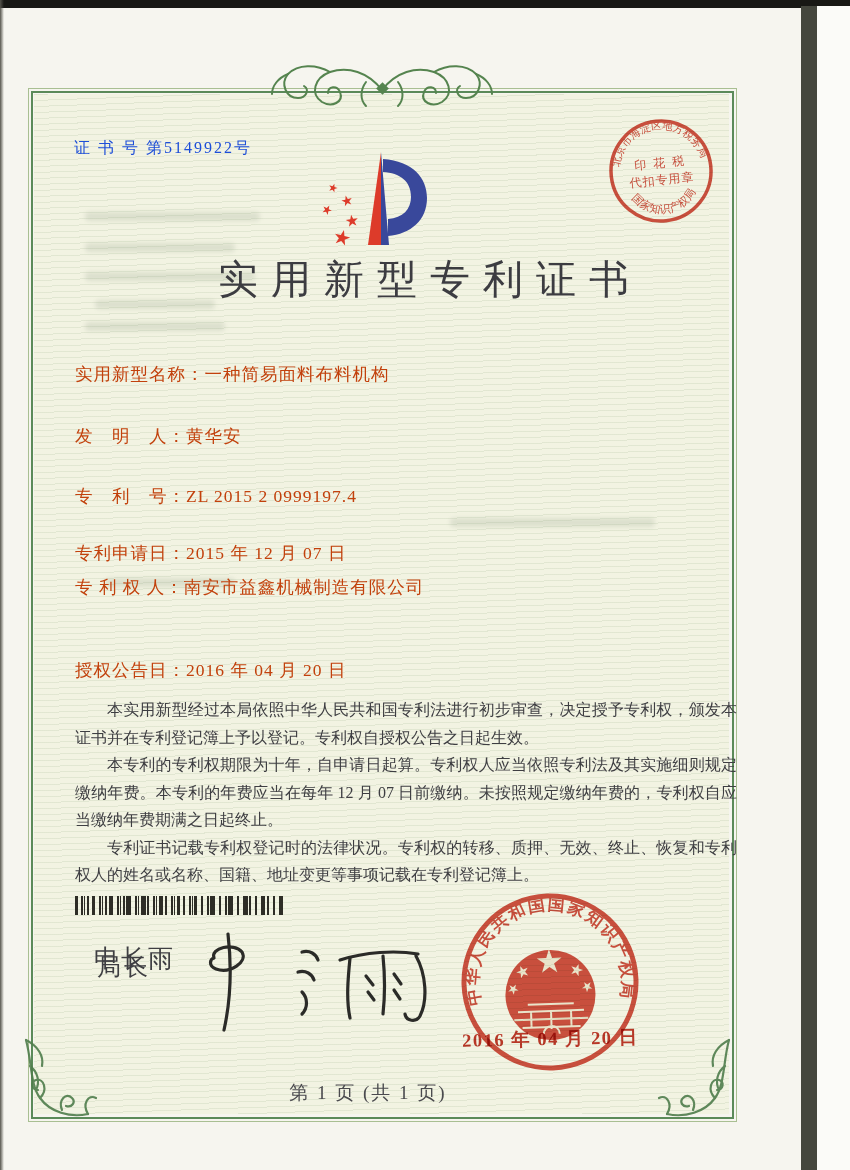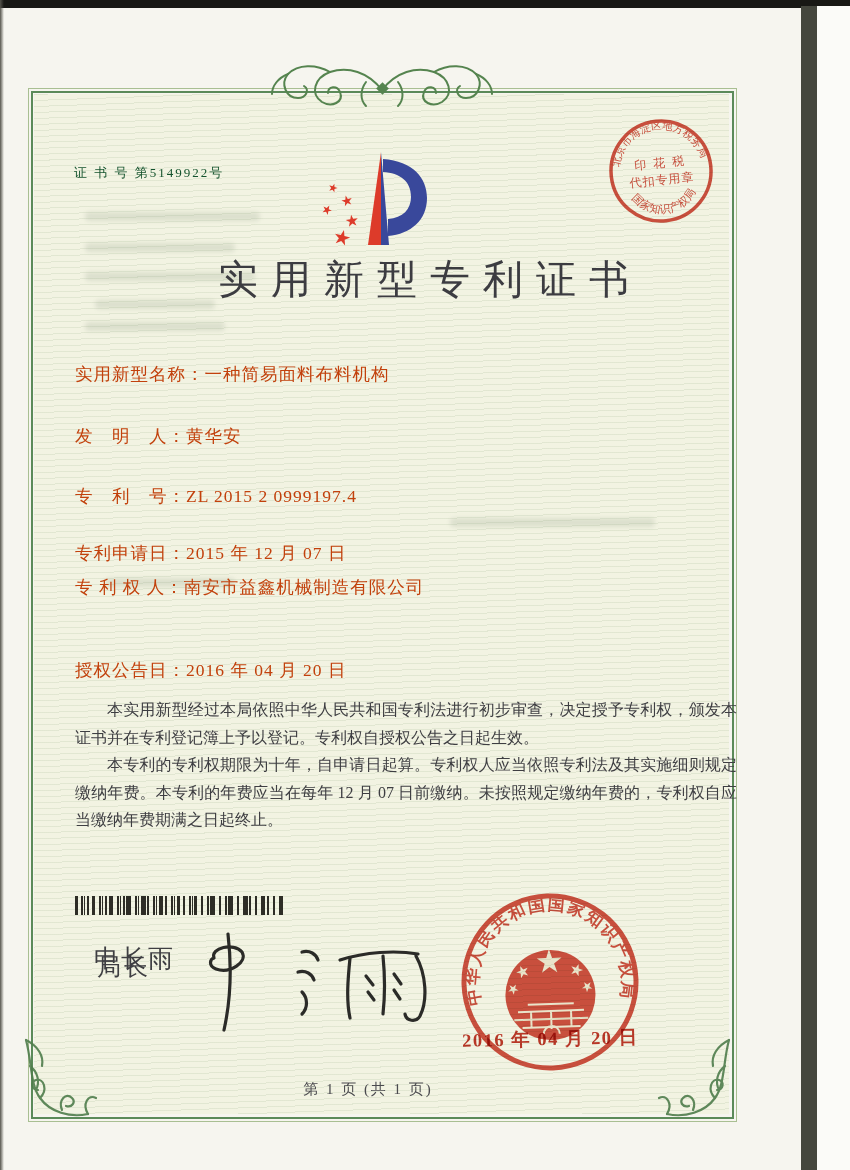--- a/index.html
+++ b/index.html
@@ -18,36 +18,36 @@
   .frame{left:28px;top:88px;width:707px;height:1032px;border:1px solid #a9bf92;}
   .frame-inner{position:absolute;inset:2px;border:2px solid #5b8a59;}
   .panel{
     left:34px;top:94px;width:695px;height:1020px;
     background-color:#f2f3e2;
     background-image:repeating-linear-gradient(178deg,rgba(130,160,115,.15) 0 1px,rgba(0,0,0,0) 1px 6px);
   }
   
   .smudge{position:absolute;height:9px;border-radius:5px;background:rgba(145,158,138,.22);filter:blur(2px);}
   
-  .certno{left:74px;top:138px;font-size:13px;letter-spacing:2px;color:#14532d;z-index:3;margin-top:26px;}
+  .certno{left:74px;top:138px;font-size:16px;letter-spacing:2px;color:#1d4ed8;z-index:3;}
   .title{left:120px;top:252px;width:620px;text-align:center;font-size:40px;letter-spacing:13px;color:#3c3c41;z-index:3;}
   .field{position:absolute;left:75px;font-size:17.5px;color:#c2410c;letter-spacing:1px;z-index:3;white-space:nowrap;}
   .paras{left:75px;top:696px;width:662px;font-size:16px;line-height:27.5px;color:#3e3e42;text-align:justify;z-index:3;}
   .paras p{margin:0;text-indent:2em;}
   .barcode{
     left:75px;top:896px;width:210px;height:19px;z-index:3;
     background-image:
       repeating-linear-gradient(90deg,#2e2d26 0 2px,rgba(0,0,0,0) 2px 6px),
       repeating-linear-gradient(90deg,#2e2d26 0 1px,rgba(0,0,0,0) 1px 9px),
       repeating-linear-gradient(90deg,#2e2d26 0 3px,rgba(0,0,0,0) 3px 17px);
   }
   .sig-role{left:97px;top:951px;font-size:24px;color:#3e3e42;letter-spacing:3px;z-index:3;}
   .sig-name{left:94px;top:942px;font-size:25px;color:#3e3e42;letter-spacing:2px;z-index:3;}
   .sig-svg{left:190px;top:930px;z-index:4;}
-  .footer{left:28px;top:1080px;width:680px;text-align:center;font-size:15px;color:#4a4a4e;letter-spacing:2px;z-index:3;}
+  .footer{left:28px;top:1080px;width:680px;text-align:center;font-size:19px;color:#4a4a4e;letter-spacing:2px;z-index:3;}
   
   .logo-svg{left:315px;top:148px;z-index:3;}
   .seal{z-index:5;mix-blend-mode:multiply;opacity:.92;}
   .seal-tax{left:601px;top:111px;transform:rotate(-6deg);}
   .seal-sipo{left:455px;top:887px;transform:rotate(-2deg);}
   .seal-date{left:462px;top:1026px;font-size:18.5px;font-weight:bold;color:#c23a2c;
     letter-spacing:1.5px;z-index:6;transform:rotate(-1.2deg);mix-blend-mode:multiply;white-space:nowrap;}
   .orn{z-index:2;}
   svg text{font-family:"Liberation Serif","DejaVu Serif",serif;}
 </style>
@@ -130,20 +130,21 @@
 <div class="field" style="top:362px;"><span>实用新型名称：</span><span>一种简易面料布料机构</span></div>
 <div class="field" style="top:424px;"><span>发　明　人：</span><span>黄华安</span></div>
 <div class="field" style="top:484px;"><span>专　利　号：</span><span>ZL 2015 2 0999197.4</span></div>
 <div class="field" style="top:541px;"><span>专利申请日：</span><span>2015 年 12 月 07 日</span></div>
 <div class="field" style="top:575px;text-align:right;"><span>专 利 权 人：</span><span>南安市益鑫机械制造有限公司</span></div>
 <div class="field" style="top:658px;"><span>授权公告日：</span><span>2016 年 04 月 20 日</span></div>
 
 <div class="abs paras">
   <p>本实用新型经过本局依照中华人民共和国专利法进行初步审查，决定授予专利权，颁发本证书并在专利登记簿上予以登记。专利权自授权公告之日起生效。</p>
   <p>本专利的专利权期限为十年，自申请日起算。专利权人应当依照专利法及其实施细则规定缴纳年费。本专利的年费应当在每年 12 月 07 日前缴纳。未按照规定缴纳年费的，专利权自应当缴纳年费期满之日起终止。</p>
+  <p>专利证书记载专利权登记时的法律状况。专利权的转移、质押、无效、终止、恢复和专利权人的姓名或名称、国籍、地址变更等事项记载在专利登记簿上。</p>
 </div>
 
 <div class="abs barcode"></div>
 
 <div class="abs sig-role">局长</div>
 <div class="abs sig-name">申长雨</div>
 <svg class="abs sig-svg" width="250" height="105" viewBox="0 0 250 105">
   <g fill="none" stroke="#2b2b28" stroke-width="3.2" stroke-linecap="round">
     <path d="M38,4 C41,30 42,64 34,100"></path>
     <path d="M24,28 C20,18 44,12 52,22 C58,32 40,44 26,39 C18,36 20,29 24,28"></path>

